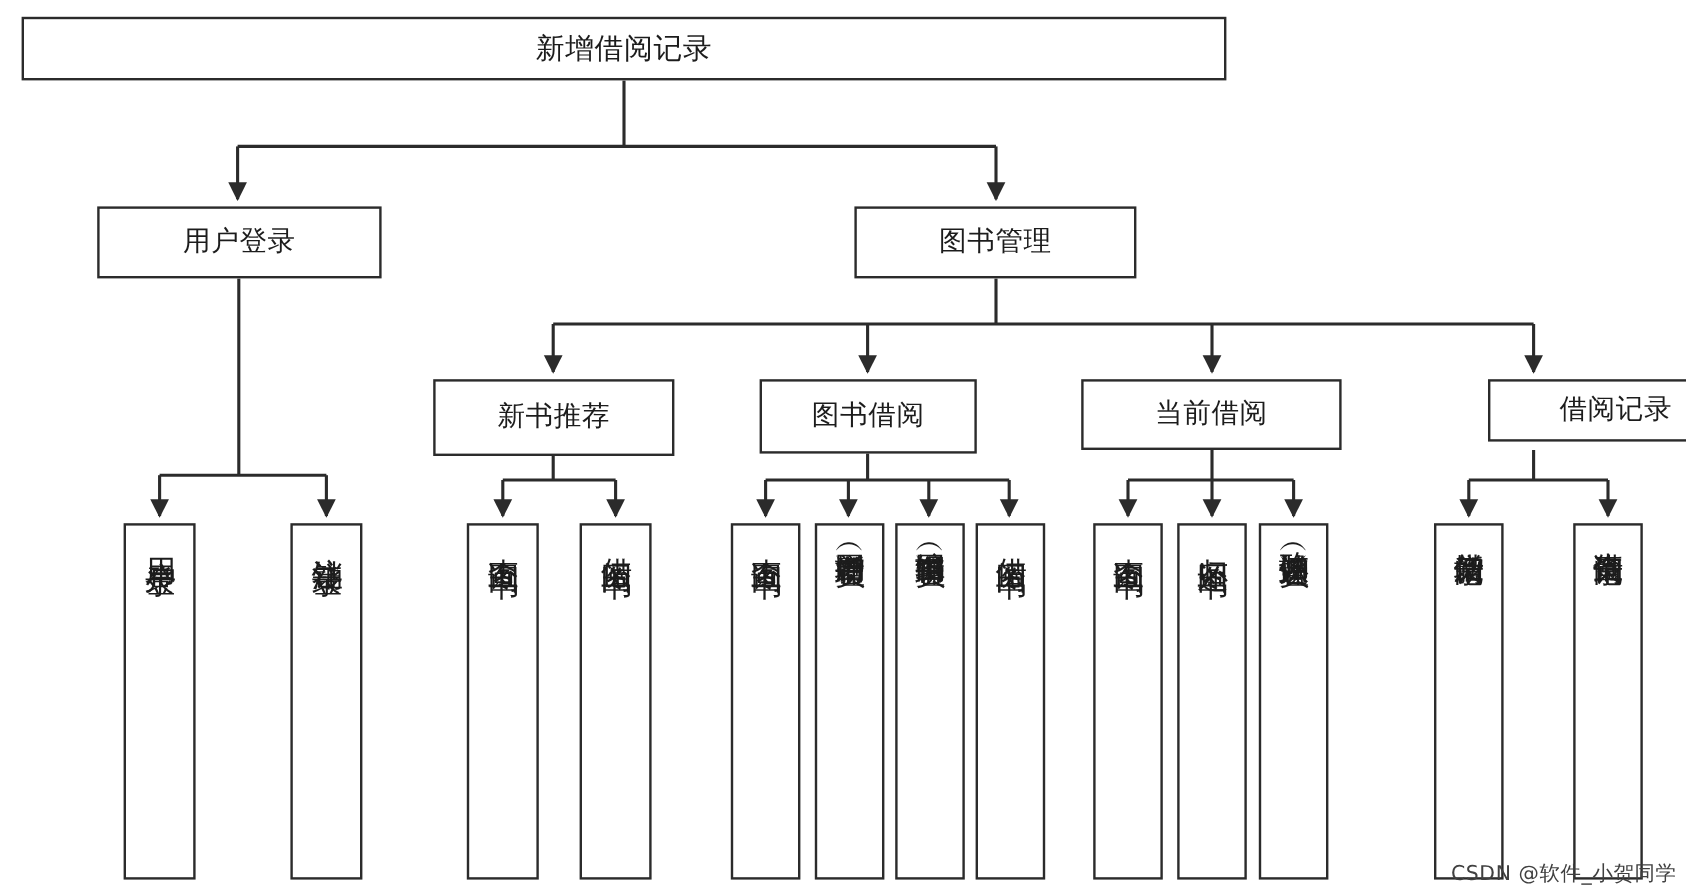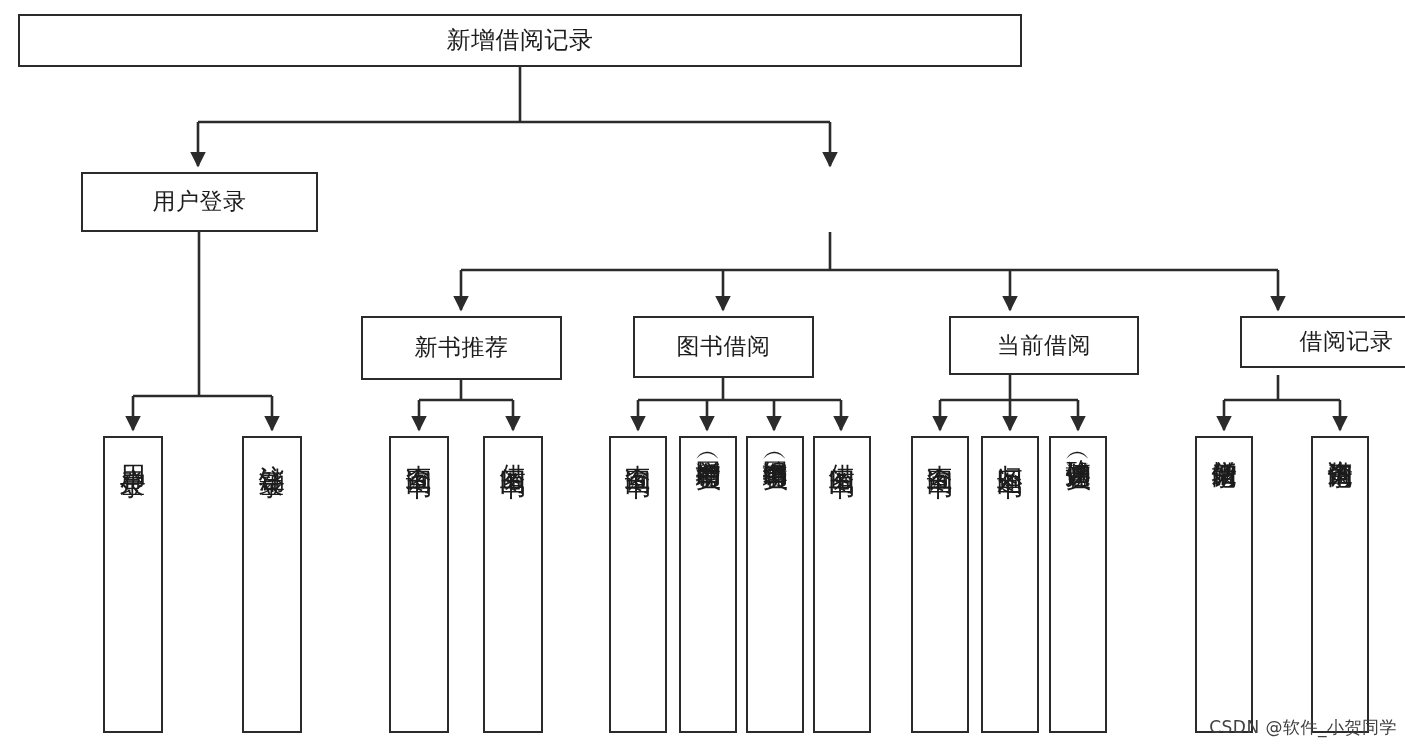--- a/index.html
+++ b/index.html
@@ -139,28 +139,31 @@
     </g>
   </svg>
 
   <div class="node horiz root" style="left:18px; top:14px; width:1004px; height:53px;">
     <span class="node-label">新增借阅记录</span>
   </div>
 
   <div class="node horiz" style="left:81px; top:172px; width:237px; height:60px;">
     <span class="node-label">用户登录</span>
   </div>
+  <div class="node horiz" style="left:712px; top:172px; width:235px; height:60px;">
+    <span class="node-label">图书管理</span>
+  </div>
 
   <div class="node horiz" style="left:361px; top:316px; width:201px; height:64px;">
     <span class="node-label">新书推荐</span>
   </div>
   <div class="node horiz" style="left:633px; top:316px; width:181px; height:62px;">
     <span class="node-label">图书借阅</span>
   </div>
-  <div class="node horiz" style="left:901px; top:316px; width:190px; height:59px;margin-left:48px;">
+  <div class="node horiz" style="left:901px; top:316px; width:217px; height:59px;">
     <span class="node-label">当前借阅</span>
   </div>
   <div class="node horiz" style="left:1240px; top:316px; width:213px; height:52px;">
     <span class="node-label">借阅记录</span>
   </div>
 
   <div class="node leaf" style="left:103px; top:436px; width:60px; height:297px;">
     <span class="node-label">用户登录</span>
   </div>
   <div class="node leaf" style="left:242px; top:436px; width:60px; height:297px;">

